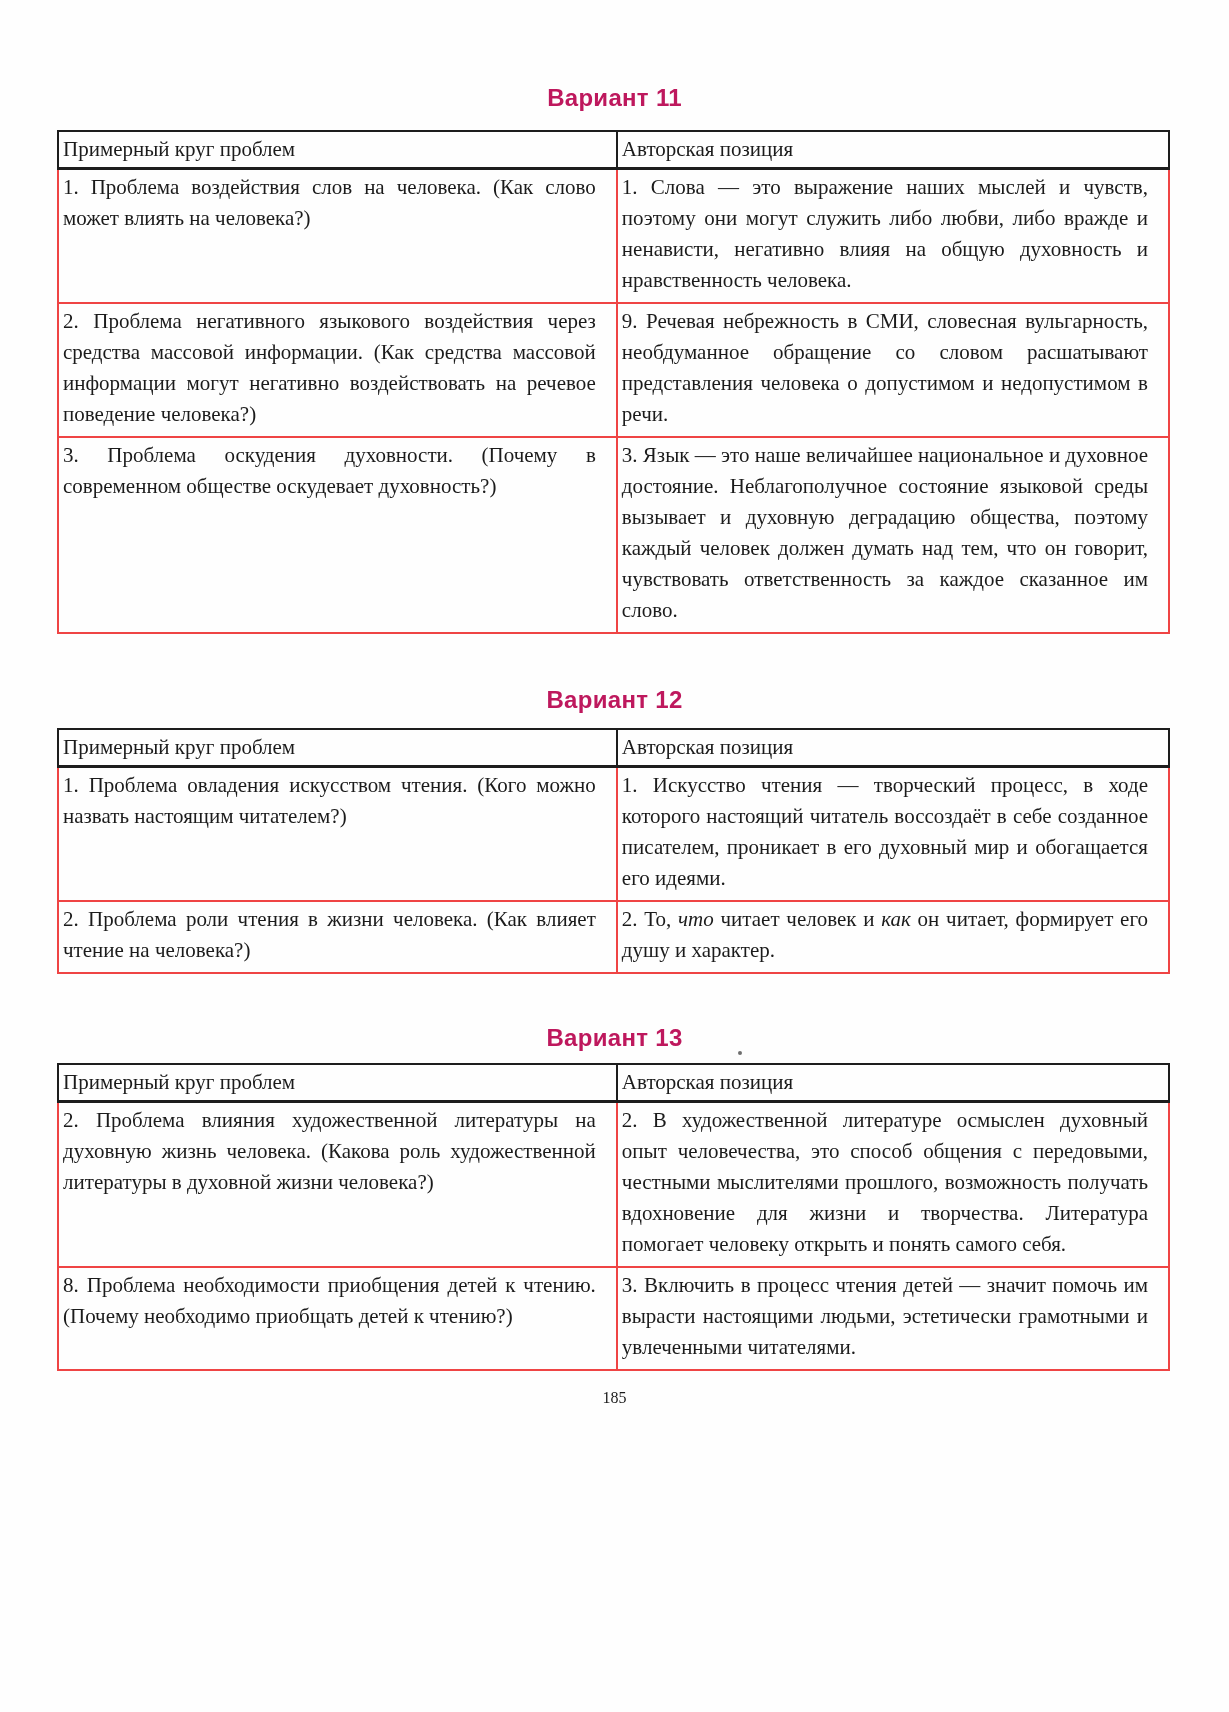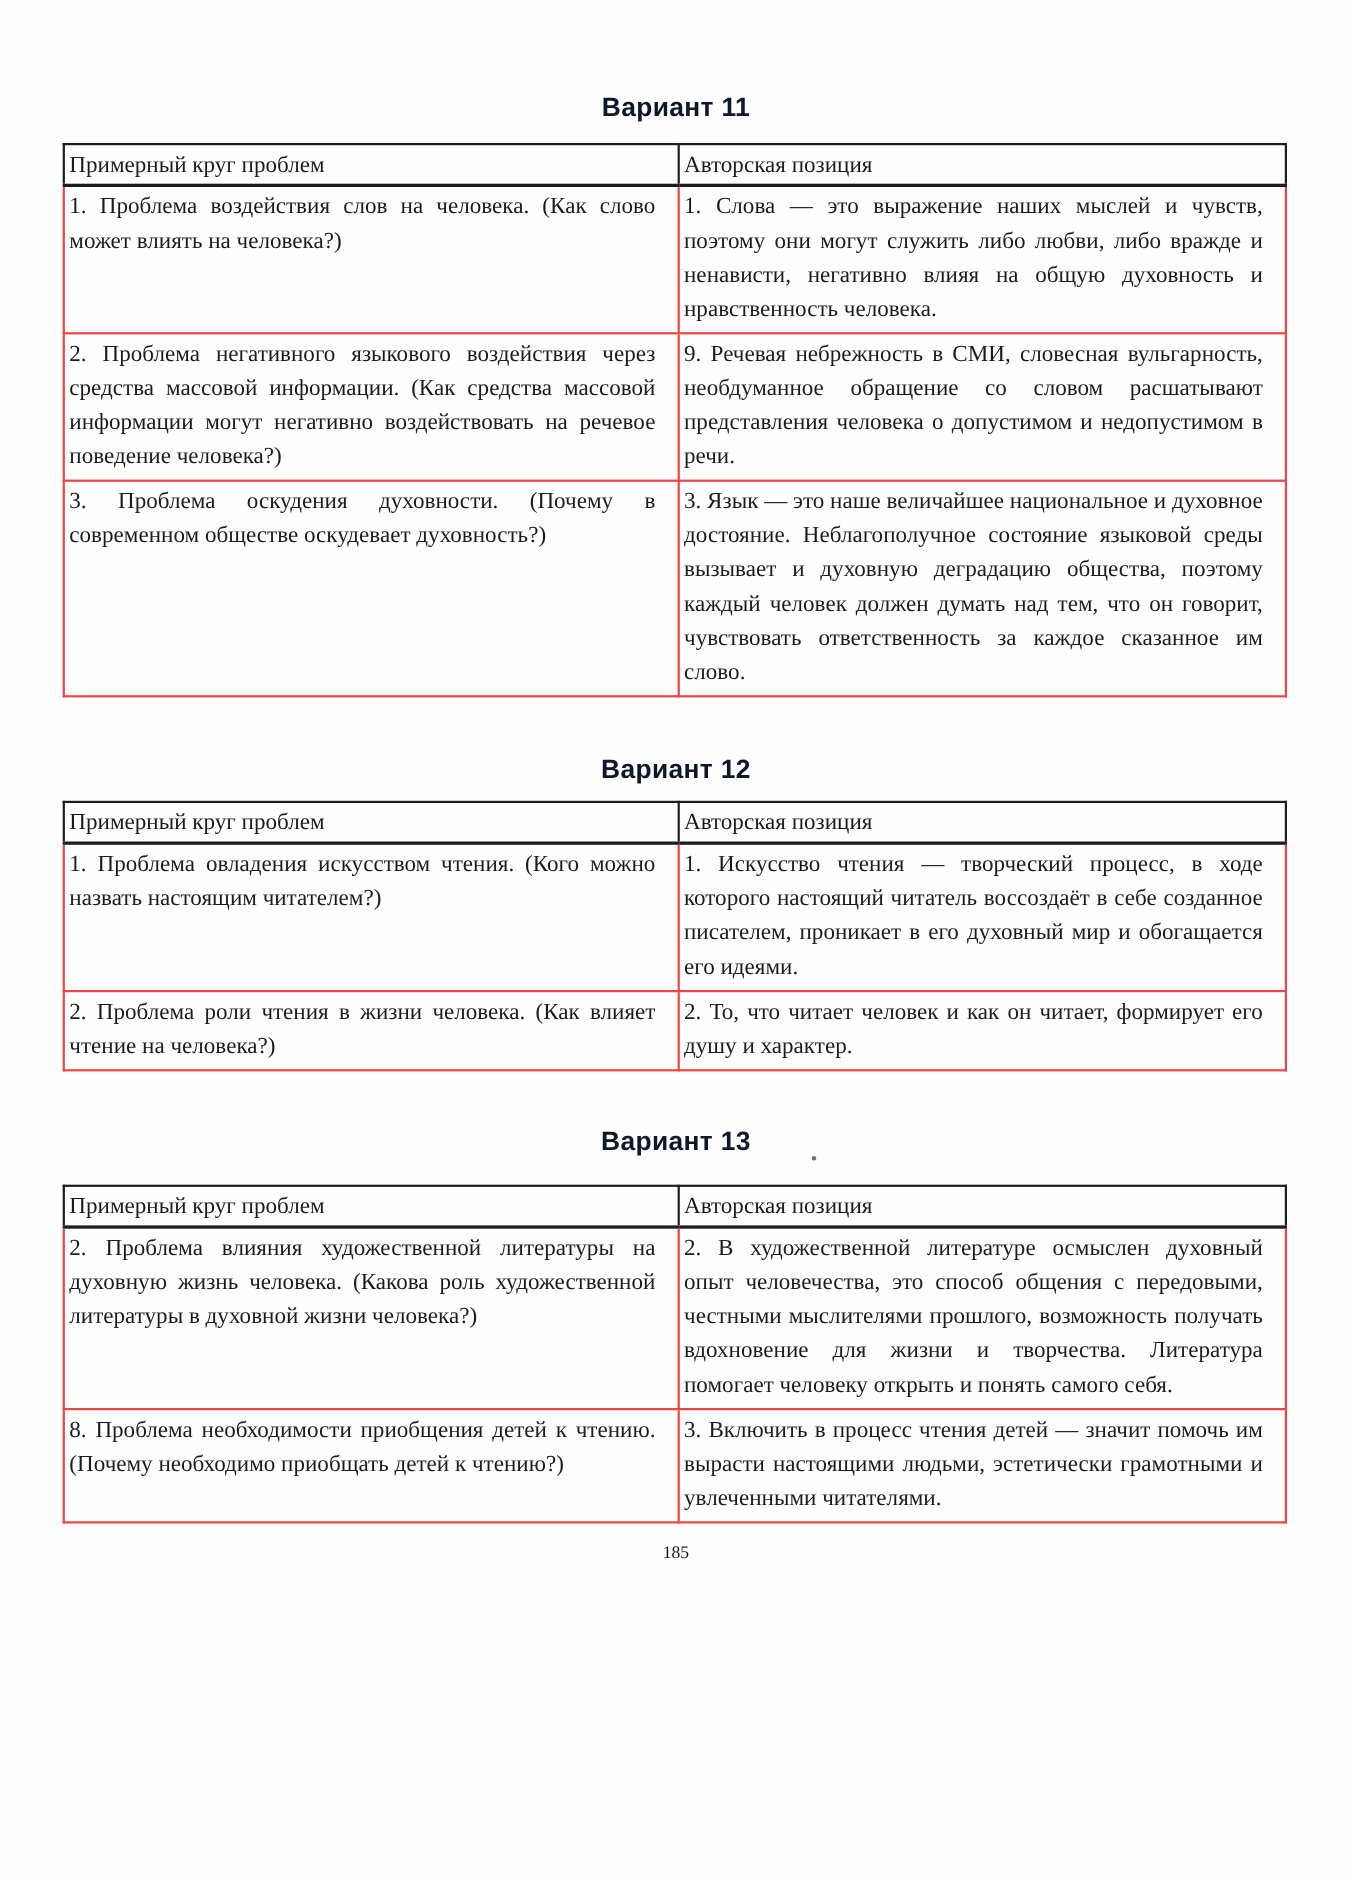--- a/index.html
+++ b/index.html
@@ -16,26 +16,26 @@
     background: #fefefe;
     overflow: hidden;
   }
   .variant-title {
     margin: 0;
     text-align: center;
     font-family: "Liberation Sans", sans-serif;
     font-weight: 700;
     font-size: 24px;
     line-height: 27px;
-    color: #0f172a;
+    color: #be185d;
     letter-spacing: 0.3px;
   }
   .title-1 { padding-top: 84px; margin-bottom: 19px; }
   .title-2 { margin-top: 52px; margin-bottom: 15px; }
-  .title-3 { margin-top: 50px; margin-bottom: 26px; }
+  .title-3 { margin-top: 50px; margin-bottom: 12px; }
   table.problems-table {
     width: 1113px;
     margin-left: 57px;
     border-collapse: collapse;
     table-layout: fixed;
     border: 2.5px solid #1d1d1d;
   }
   col.col-problems { width: 50.3%; }
   col.col-position { width: 49.7%; }
   table.problems-table th {
@@ -49,21 +49,21 @@
     vertical-align: middle;
   }
   table.problems-table td {
     font-size: 21px;
     line-height: 31px;
     vertical-align: top;
     text-align: justify;
     padding: 2px 20px 6px 4px;
     border: 2px solid #ef4444;
   }
-  table.problems-table td span.it { }
+  table.problems-table td span.it { font-style: italic; }
   .page-number {
     margin-top: 14px;
     text-align: center;
     font-size: 16px;
     line-height: 26px;
     color: #1b1b1b;
   }
   .scan-dot {
     position: absolute;
     left: 738px;

